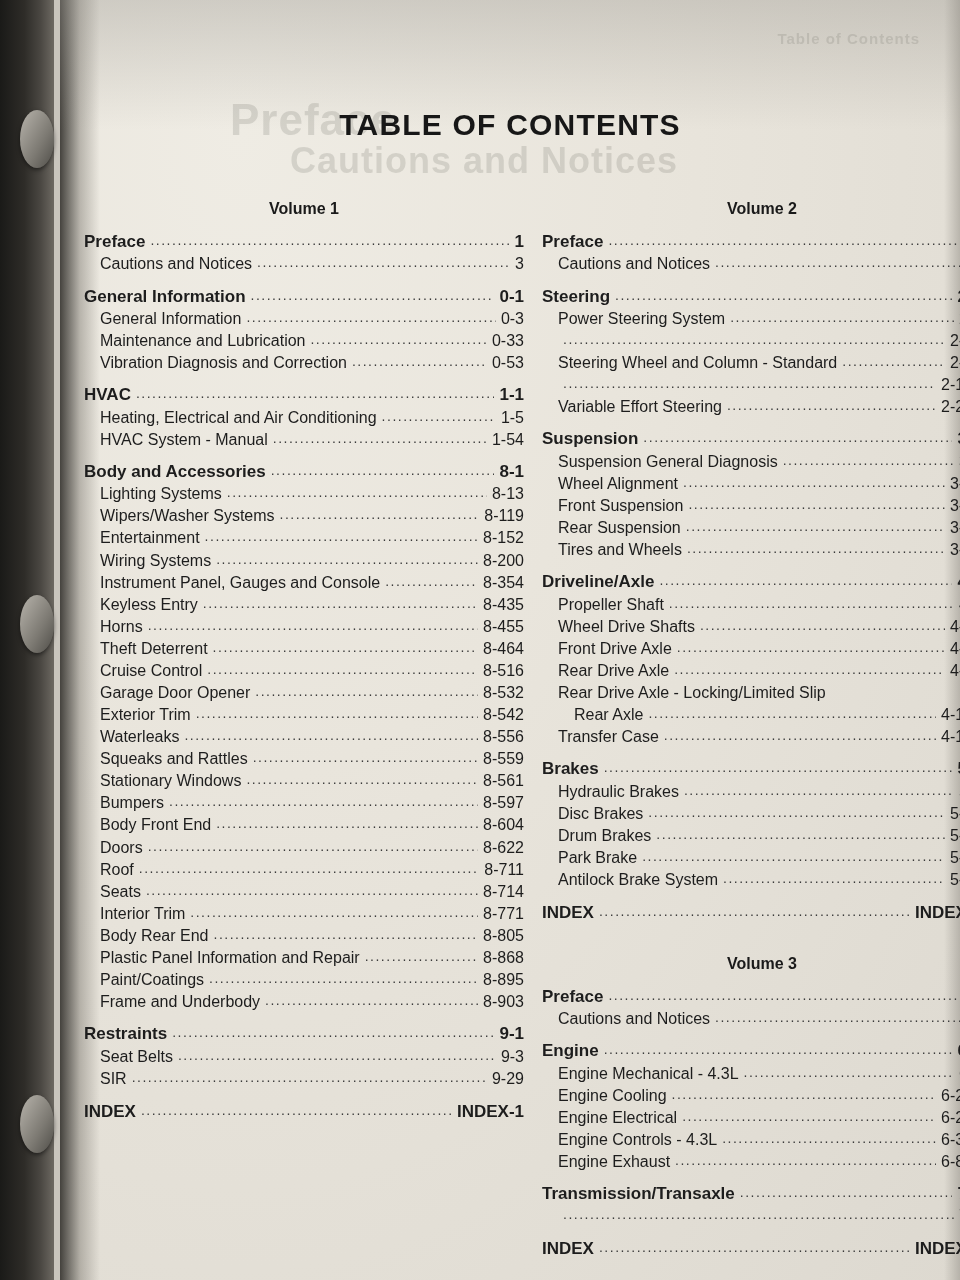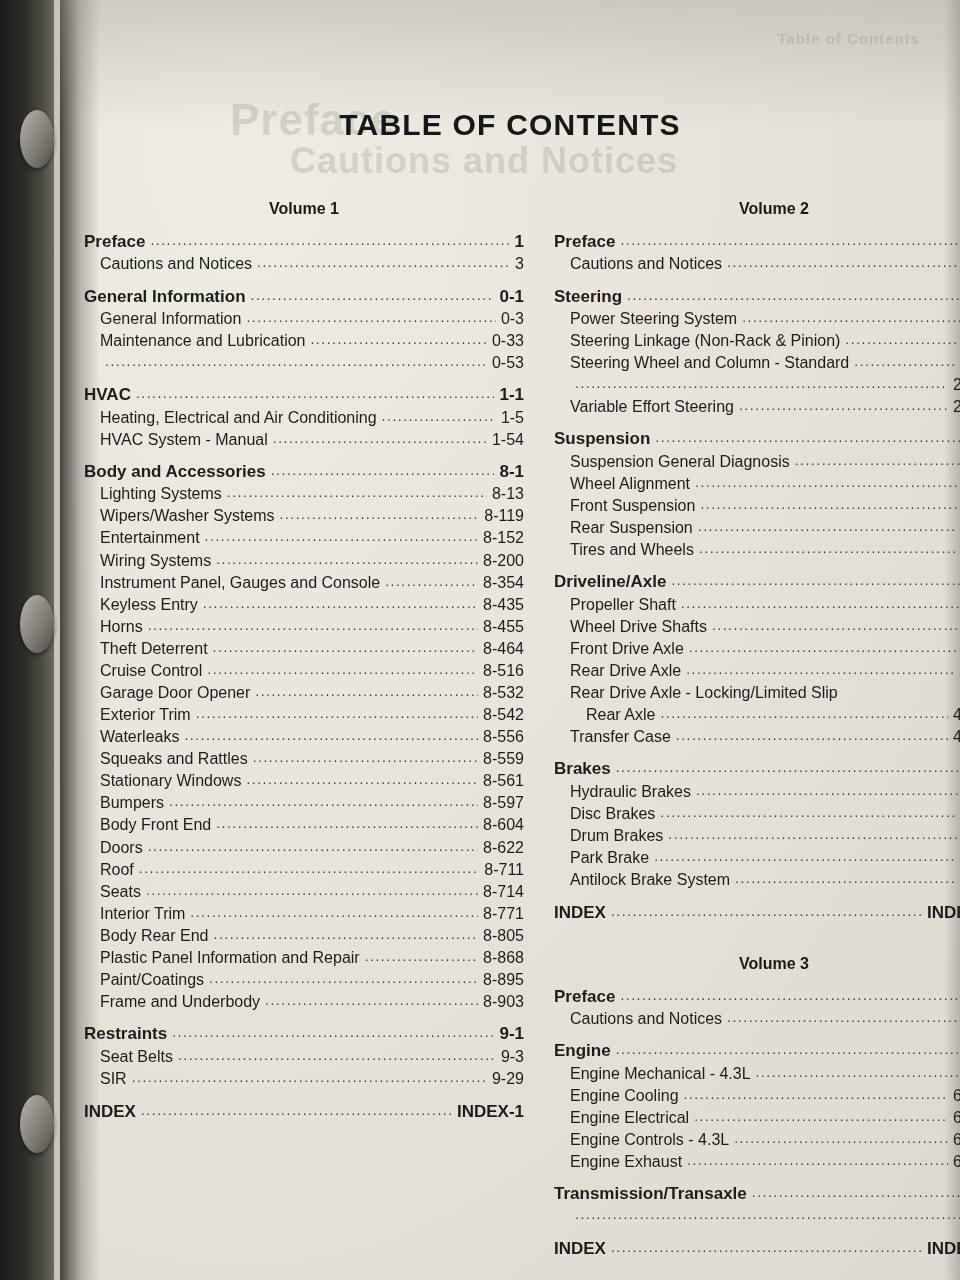--- a/index.html
+++ b/index.html
@@ -96,21 +96,21 @@
     letter-spacing: 1.2px;
     color: #171717;
   }
 
   .columns {
     position: absolute;
     top: 200px;
     left: 10px;
     width: 890px;
     display: flex;
-    gap: 22px;
+    gap: 10px;
   }
   .col {
     width: 440px;
   }
   .col-left { padding-left: 14px; }
   .col-right { padding-left: 8px; }
 
   .vol-head {
     text-align: center;
     font-size: 16px;
@@ -208,20 +208,21 @@
             <span class="label">General Information</span>
             <span class="dots">..........................................................................................</span>
             <span class="pg">0-3</span>
           </div>
           <div class="entry level2">
             <span class="label">Maintenance and Lubrication</span>
             <span class="dots">..........................................................................................</span>
             <span class="pg">0-33</span>
           </div>
           <div class="entry level2">
+            <span class="label">Vibration Diagnosis and Correction</span>
             <span class="dots">..........................................................................................</span>
             <span class="pg">0-53</span>
           </div>
           <div class="entry level1">
             <span class="label">HVAC</span>
             <span class="dots">..........................................................................................</span>
             <span class="pg">1-1</span>
           </div>
           <div class="entry level2">
             <span class="label">Heating, Electrical and Air Conditioning</span>
@@ -393,21 +394,20 @@
             <span class="label">Steering</span>
             <span class="dots">..........................................................................................</span>
             <span class="pg">2-1</span>
           </div>
           <div class="entry level2">
             <span class="label">Power Steering System</span>
             <span class="dots">..........................................................................................</span>
             <span class="pg">2-5</span>
           </div>
           <div class="entry level2">
-            <span class="label">Steering Linkage (Non-Rack &amp; Pinion)</span>
             <span class="dots">..........................................................................................</span>
             <span class="pg">2-59</span>
           </div>
           <div class="entry level2">
             <span class="label">Steering Wheel and Column - Standard</span>
             <span class="dots">..........................................................................................</span>
             <span class="pg">2-82</span>
           </div>
           <div class="entry level2">
             <span class="dots">..........................................................................................</span>

